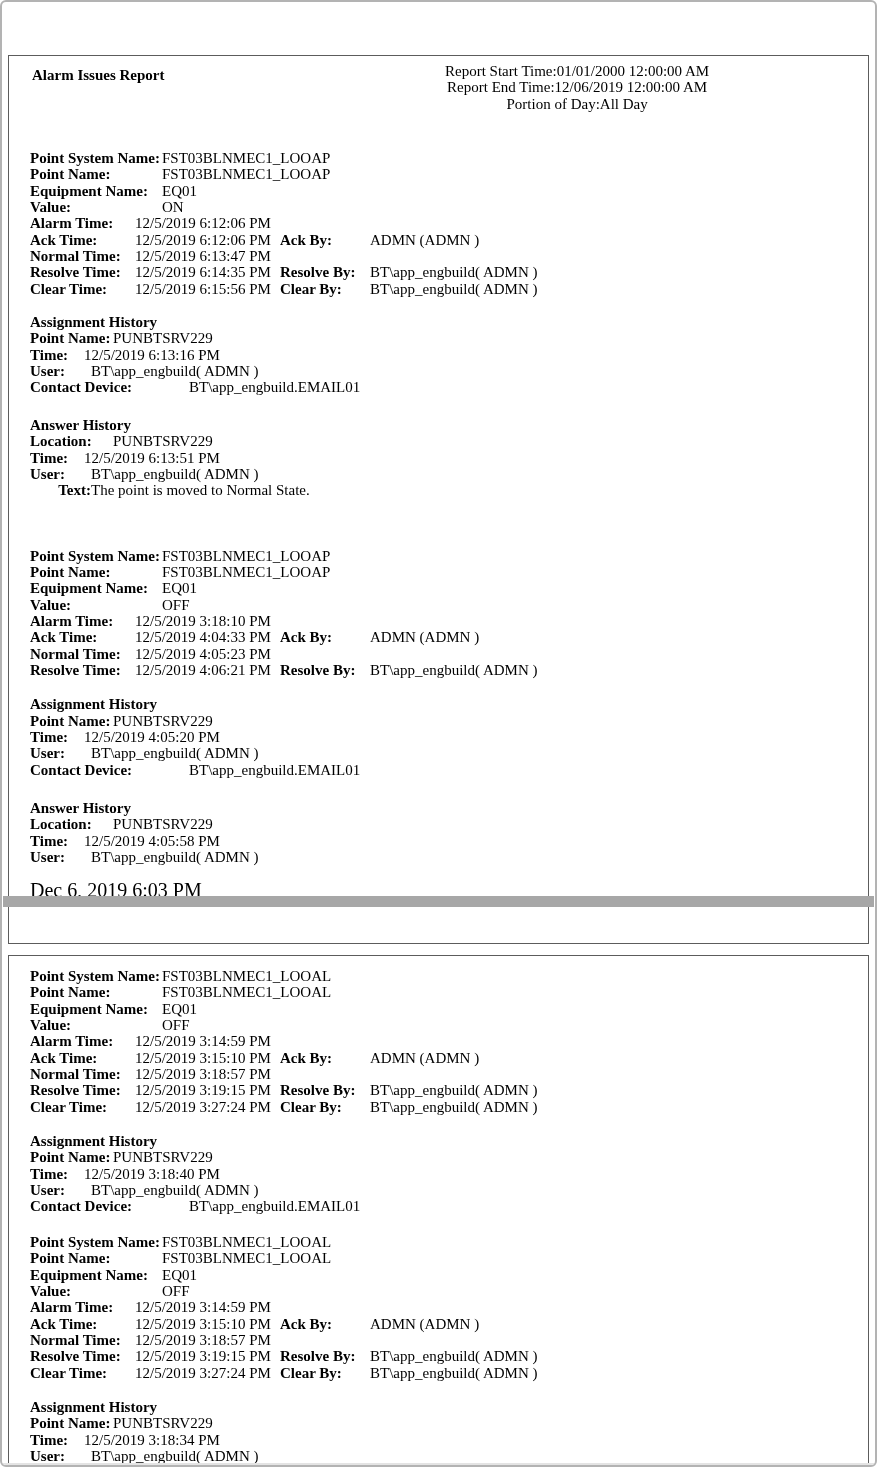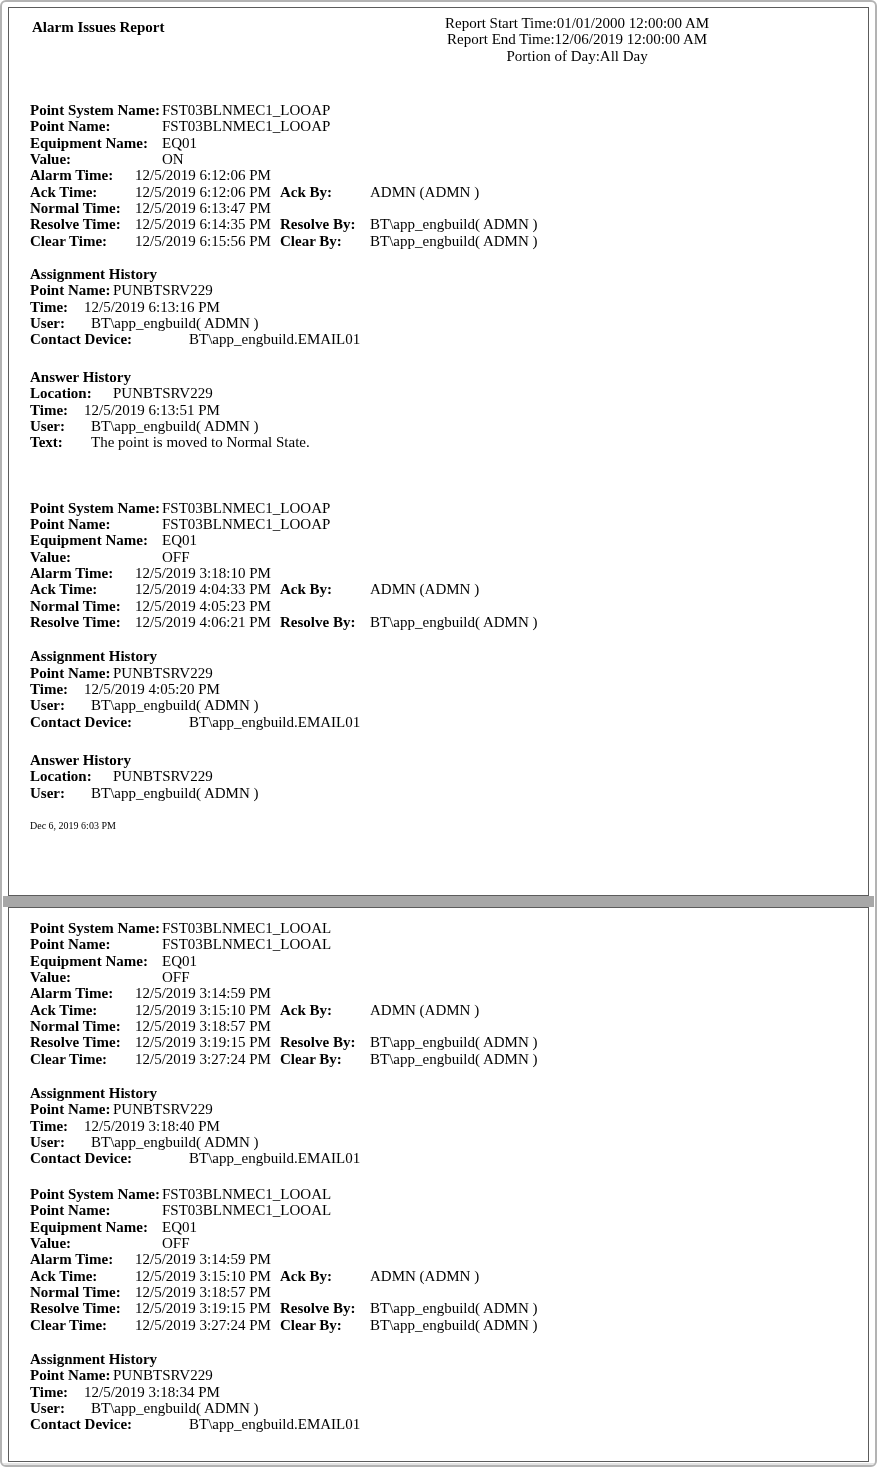--- a/index.html
+++ b/index.html
@@ -9,21 +9,21 @@
     font-family:"Liberation Serif","DejaVu Serif",serif;
     color:#000;
   }
   .screen {
     position:relative; width:877px; height:1467px;
     background:#fff; border:2px solid #b3b3b3; border-radius:6px;
     overflow:hidden;
   }
   .page {
     position:absolute; left:6px; right:6px;
-    background:#fff; border:1px solid #5c5c5c;
+    background:#fff; border:1px solid #5c5c5c;margin-top:48px;
   }
   .page1 { top:5px; height:889px; padding:11px 10px 0 21px; }
   .page2 { top:905px; height:555px; padding:12px 10px 0 21px; }
   .page-gap {
     position:absolute; left:1px; right:1px; top:894px; height:11px;
     background:#a7a7a7;
   }
   .bottom-strip {
     position:absolute; left:1px; right:1px; top:1461px; height:5px;
     background:#e4e4e4;
@@ -39,29 +39,29 @@
   .wt  { width:105px; }   
   .wtv { width:145px; }   
   .wby { width:90px;  }   
   
   .wapn { width:83px; }   
   .watm { width:54px; }   
   .wusr { width:61px; }   
   .wacd { width:159px; }  
   
   .wloc { width:83px; }   
-  .wtxt { width:61px; }   
+  .wtxt { width:61px;text-align:right; }   
 
   .blk1 { margin-top:66px; }
   .ah1  { margin-top:17px; }
   .ansh1{ margin-top:21px; }
   .blk2 { margin-top:49px; }
   .ah2  { margin-top:18px; }
   .ansh2{ margin-top:22px; }
-  .foot { margin-top:17px; font-size:10px; line-height:16.34px; }
+  .foot { margin-top:17px; font-size:20px; line-height:16.34px; }
   .ah3  { margin-top:18px; }
   .blk4 { margin-top:19px; }
   .ah4  { margin-top:18px; }
 </style>
 </head>
 <body>
 
 <div class="screen">
 
   <div class="page page1">
@@ -115,20 +115,21 @@
       <div class="row hdr">Assignment History</div>
       <div class="row"><span class="lbl wapn">Point Name:</span><span class="val">PUNBTSRV229</span></div>
       <div class="row"><span class="lbl watm">Time:</span><span class="val">12/5/2019 4:05:20 PM</span></div>
       <div class="row"><span class="lbl wusr">User:</span><span class="val">BT\app_engbuild( ADMN )</span></div>
       <div class="row"><span class="lbl wacd">Contact Device:</span><span class="val">BT\app_engbuild.EMAIL01</span></div>
     </div>
 
     <div class="ansh2">
       <div class="row hdr">Answer History</div>
       <div class="row"><span class="lbl wloc">Location:</span><span class="val">PUNBTSRV229</span></div>
+      <div class="row"><span class="lbl watm">Time:</span><span class="val">12/5/2019 4:05:58 PM</span></div>
       <div class="row"><span class="lbl wusr">User:</span><span class="val">BT\app_engbuild( ADMN )</span></div>
     </div>
 
     <div class="foot">Dec 6, 2019 6:03 PM</div>
   </div>
 
   <div class="page-gap"></div>
 
   <div class="page page2">
 

